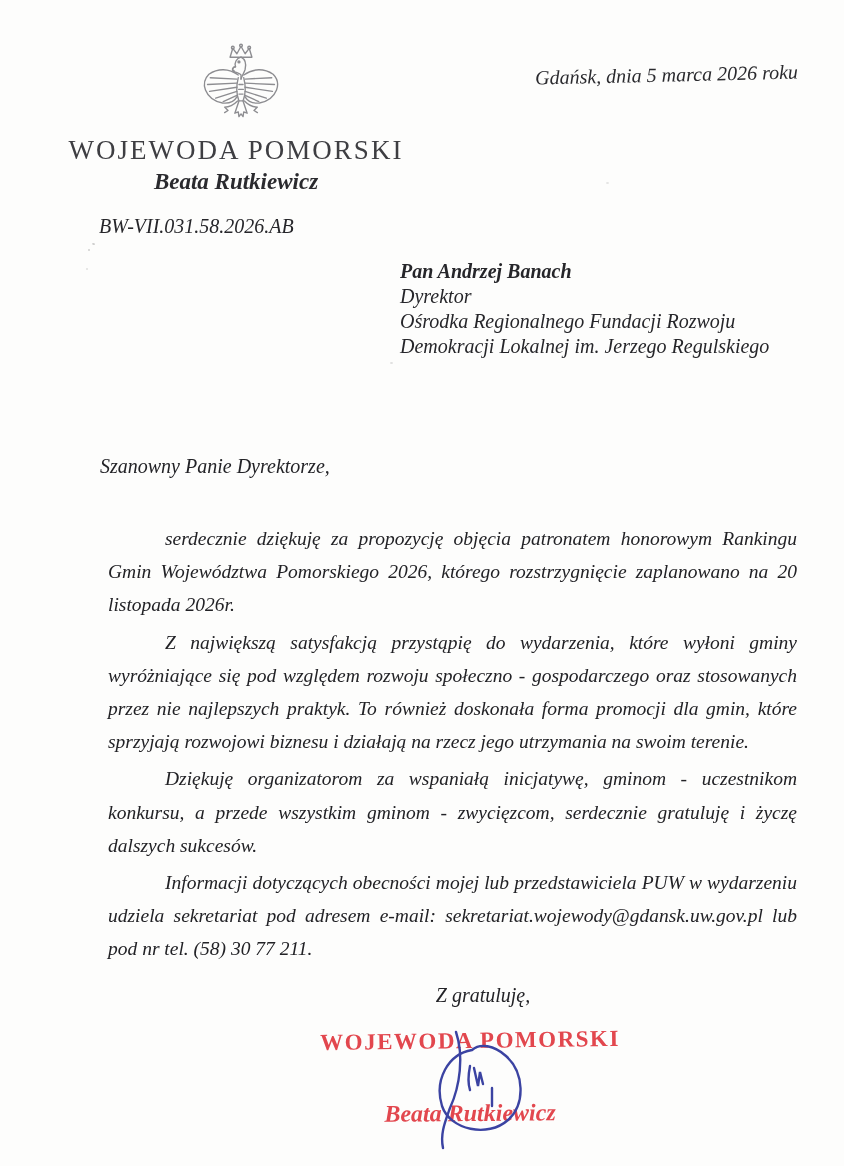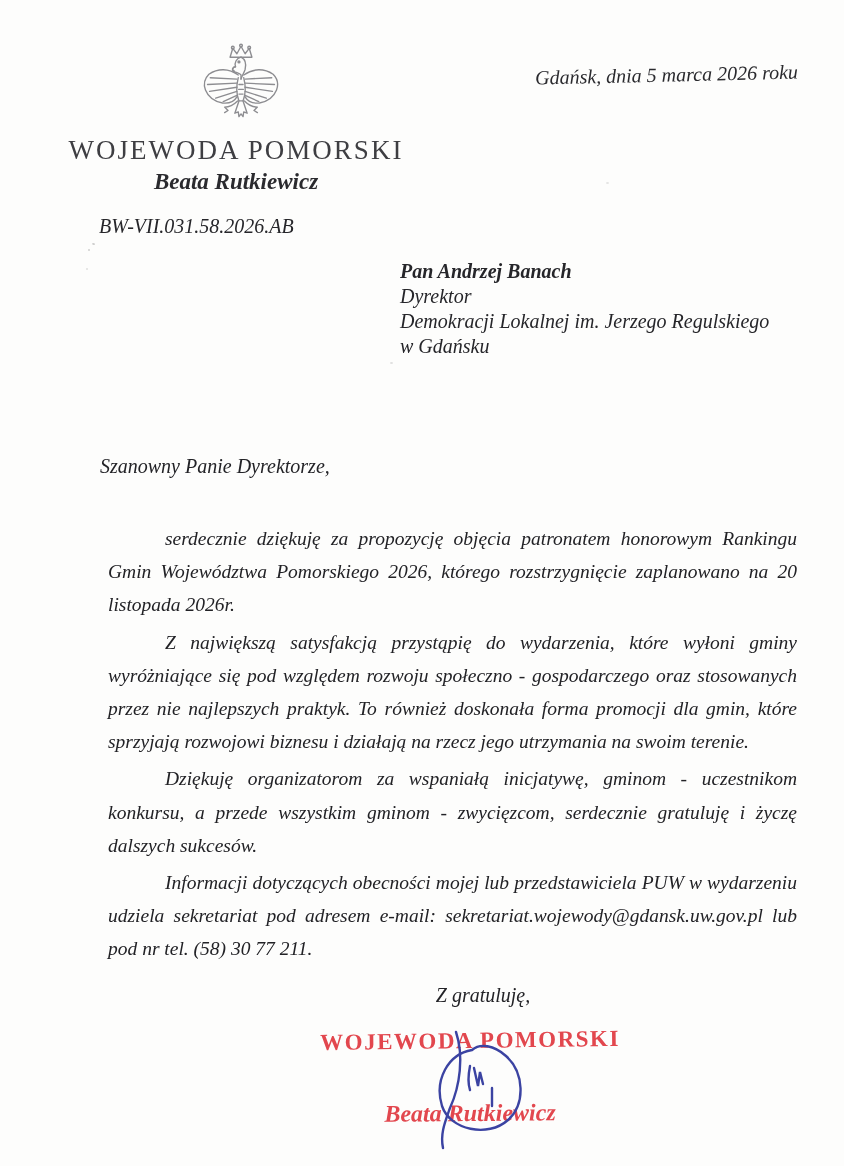--- a/index.html
+++ b/index.html
@@ -117,22 +117,22 @@
   </div>
 
   <div class="office-title">WOJEWODA POMORSKI</div>
   <div class="sender-name">Beata Rutkiewicz</div>
   <div class="ref-number">BW-VII.031.58.2026.AB</div>
   <div class="place-date">Gdańsk, dnia 5 marca 2026 roku</div>
 
   <div class="recipient">
     <div class="r-name">Pan Andrzej Banach</div>
     <div>Dyrektor</div>
+    <div>Ośrodka Regionalnego Fundacji Rozwoju</div>
     <div>Demokracji Lokalnej im. Jerzego Regulskiego</div>
-    <div>w Gdańsku</div>
   </div>
 
   <div class="salutation">Szanowny Panie Dyrektorze,</div>
 
   <div class="body-text">
     <p>serdecznie dziękuję za propozycję objęcia patronatem honorowym Rankingu Gmin Województwa Pomorskiego 2026, którego rozstrzygnięcie zaplanowano na 20 listopada 2026r.</p>
     <p>Z największą satysfakcją przystąpię do wydarzenia, które wyłoni gminy wyróżniające się pod względem rozwoju społeczno - gospodarczego oraz stosowanych przez nie najlepszych praktyk. To również doskonała forma promocji dla gmin, które sprzyjają rozwojowi biznesu i działają na rzecz jego utrzymania na swoim terenie.</p>
     <p>Dziękuję organizatorom za wspaniałą inicjatywę, gminom - uczestnikom konkursu, a przede wszystkim gminom - zwycięzcom, serdecznie gratuluję i życzę dalszych sukcesów.</p>
     <p>Informacji dotyczących obecności mojej lub przedstawiciela PUW w wydarzeniu udziela sekretariat pod adresem e-mail: sekretariat.wojewody@gdansk.uw.gov.pl lub pod nr tel. (58) 30 77 211.</p>
   </div>

